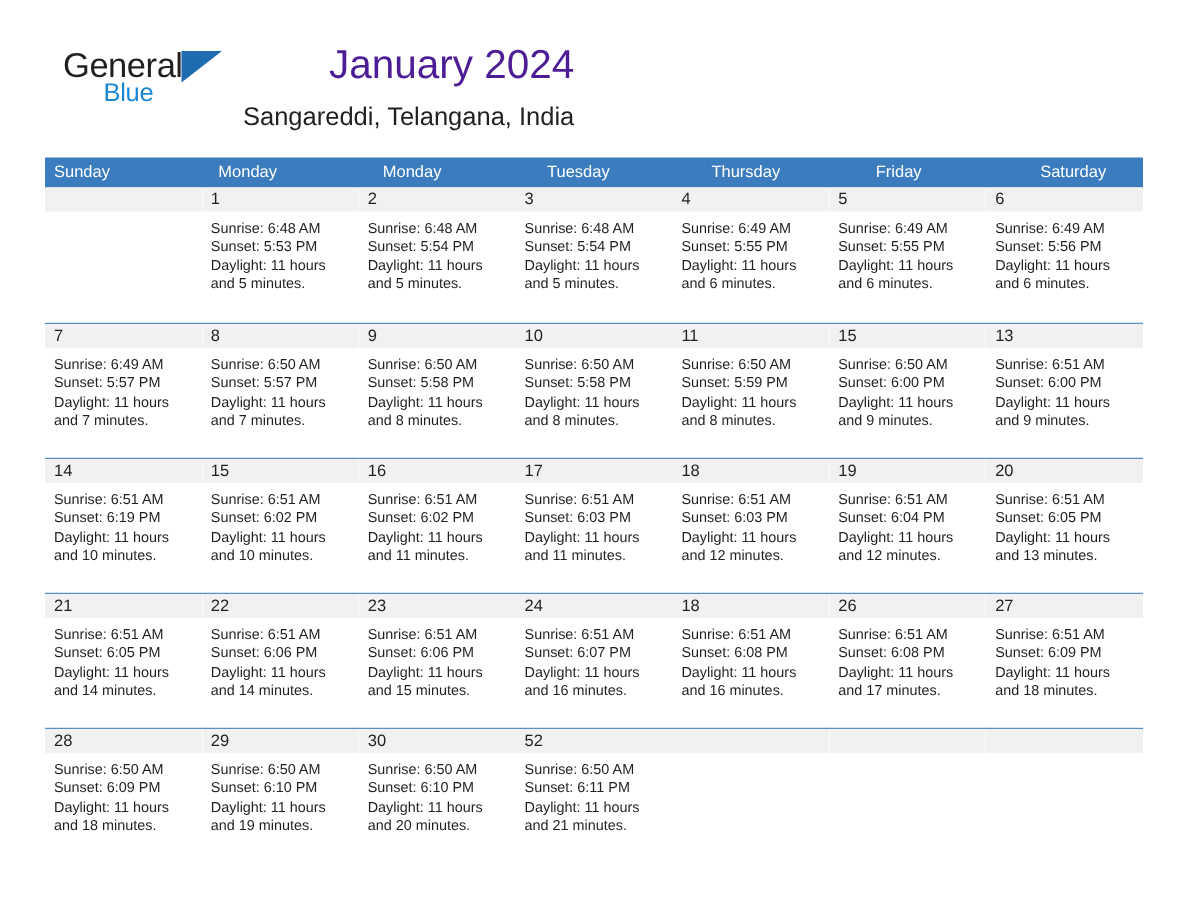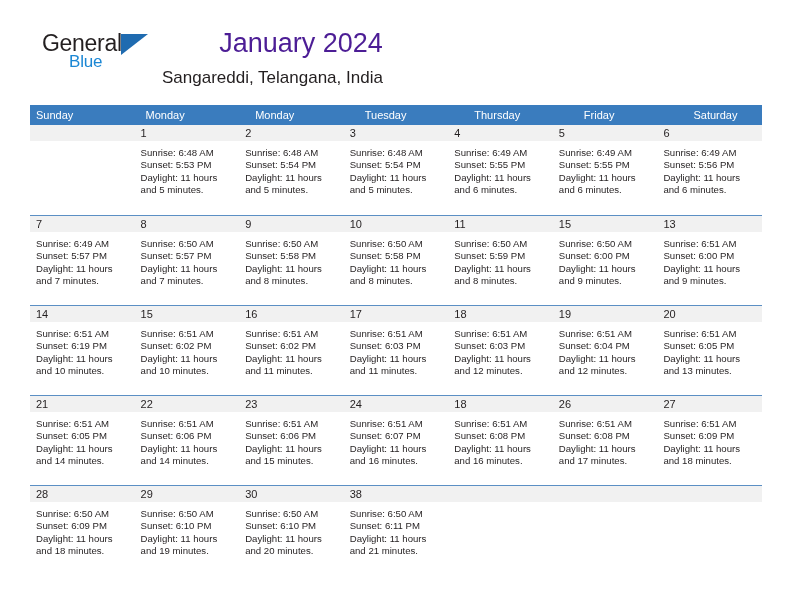--- a/index.html
+++ b/index.html
@@ -488,21 +488,21 @@
             </div>
             <div class="info">
               <div>Sunrise: 6:50 AM</div>
               <div>Sunset: 6:10 PM</div>
               <div>Daylight: 11 hours</div>
               <div>and 20 minutes.</div>
             </div>
           </div>
           <div class="cell">
             <div class="daynum-band">
-              <div class="daynum">38</div>
+              <div class="daynum">52</div>
             </div>
             <div class="info">
               <div>Sunrise: 6:50 AM</div>
               <div>Sunset: 6:11 PM</div>
               <div>Daylight: 11 hours</div>
               <div>and 21 minutes.</div>
             </div>
           </div>
           <div class="cell empty">
             <div class="daynum-band">

